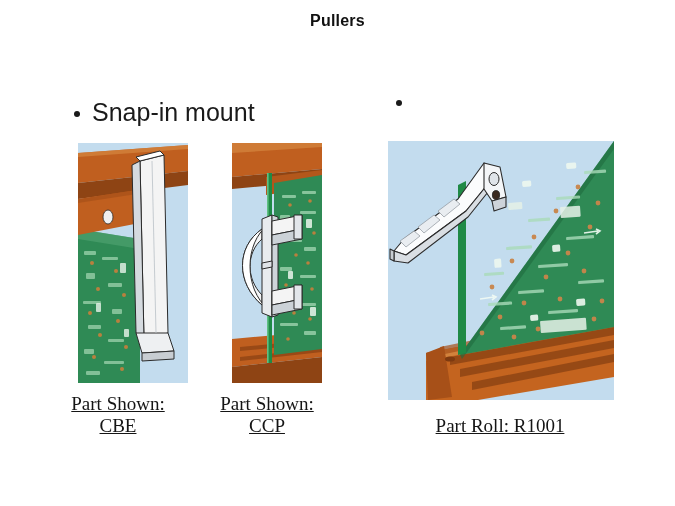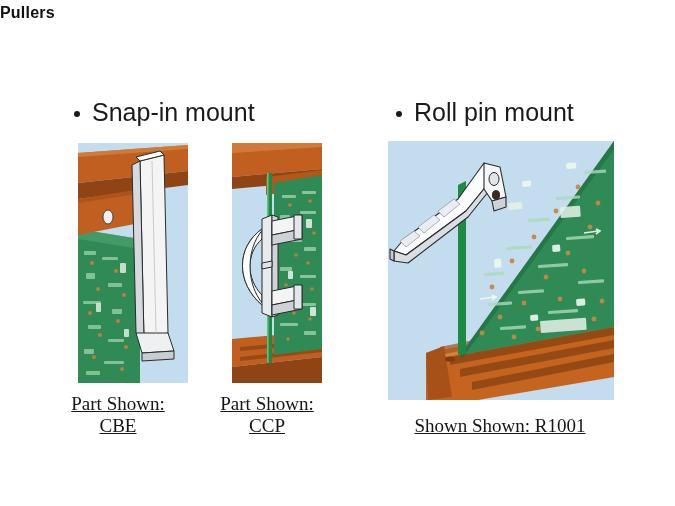--- a/index.html
+++ b/index.html
@@ -12,24 +12,24 @@
     height: 506px;
     position: relative;
     overflow: hidden;
     font-family: "Liberation Sans", sans-serif;
     -webkit-font-smoothing: antialiased;
   }
 
   
   #slide-title {
     position: absolute;
-    top: 4px;
+    top: 12px;
     left: 0;
     width: 675px;
-    text-align: left;
+    text-align: center;
     font-family: "Liberation Sans", sans-serif;
     font-weight: bold;
     font-size: 16px;
     color: #111111;
     letter-spacing: 0.2px;
   }
 
   
   .bullet-heading {
     position: absolute;
@@ -84,21 +84,20 @@
 
 <div id="slide-title">Pullers</div>
 
 <div id="heading-snapin" class="bullet-heading">
   <span class="bullet-dot"></span>
   <span>Snap-in mount</span>
 </div>
 
 <div id="heading-rollpin" class="bullet-heading">
   <span class="bullet-dot"></span>
-  <span>Roll pin mount</span>
 </div>
 
 <div id="panel-snapin-cbe" class="panel">
   <svg viewBox="0 0 110 240" preserveAspectRatio="none">
     <rect x="0" y="0" width="110" height="240" fill="#c3dcee"></rect>
 
     <polygon points="0,86 62,96 62,240 0,240" fill="#2f8a55"></polygon>
     <polygon points="0,86 62,96 62,106 0,96" fill="#55a877" opacity="0.55"></polygon>
 
     <g fill="#9ed3ae" opacity="0.75">
@@ -330,13 +329,13 @@
     </g>
   </svg>
 </div>
 
 <div id="caption-cbe" class="caption">Part Shown:
 CBE</div>
 
 <div id="caption-ccp" class="caption">Part Shown:
 CCP</div>
 
-<div id="caption-r1001" class="caption">Shown Shown: R1001</div>
+<div id="caption-r1001" class="caption">Part Roll: R1001</div>
 
 </body></html>

